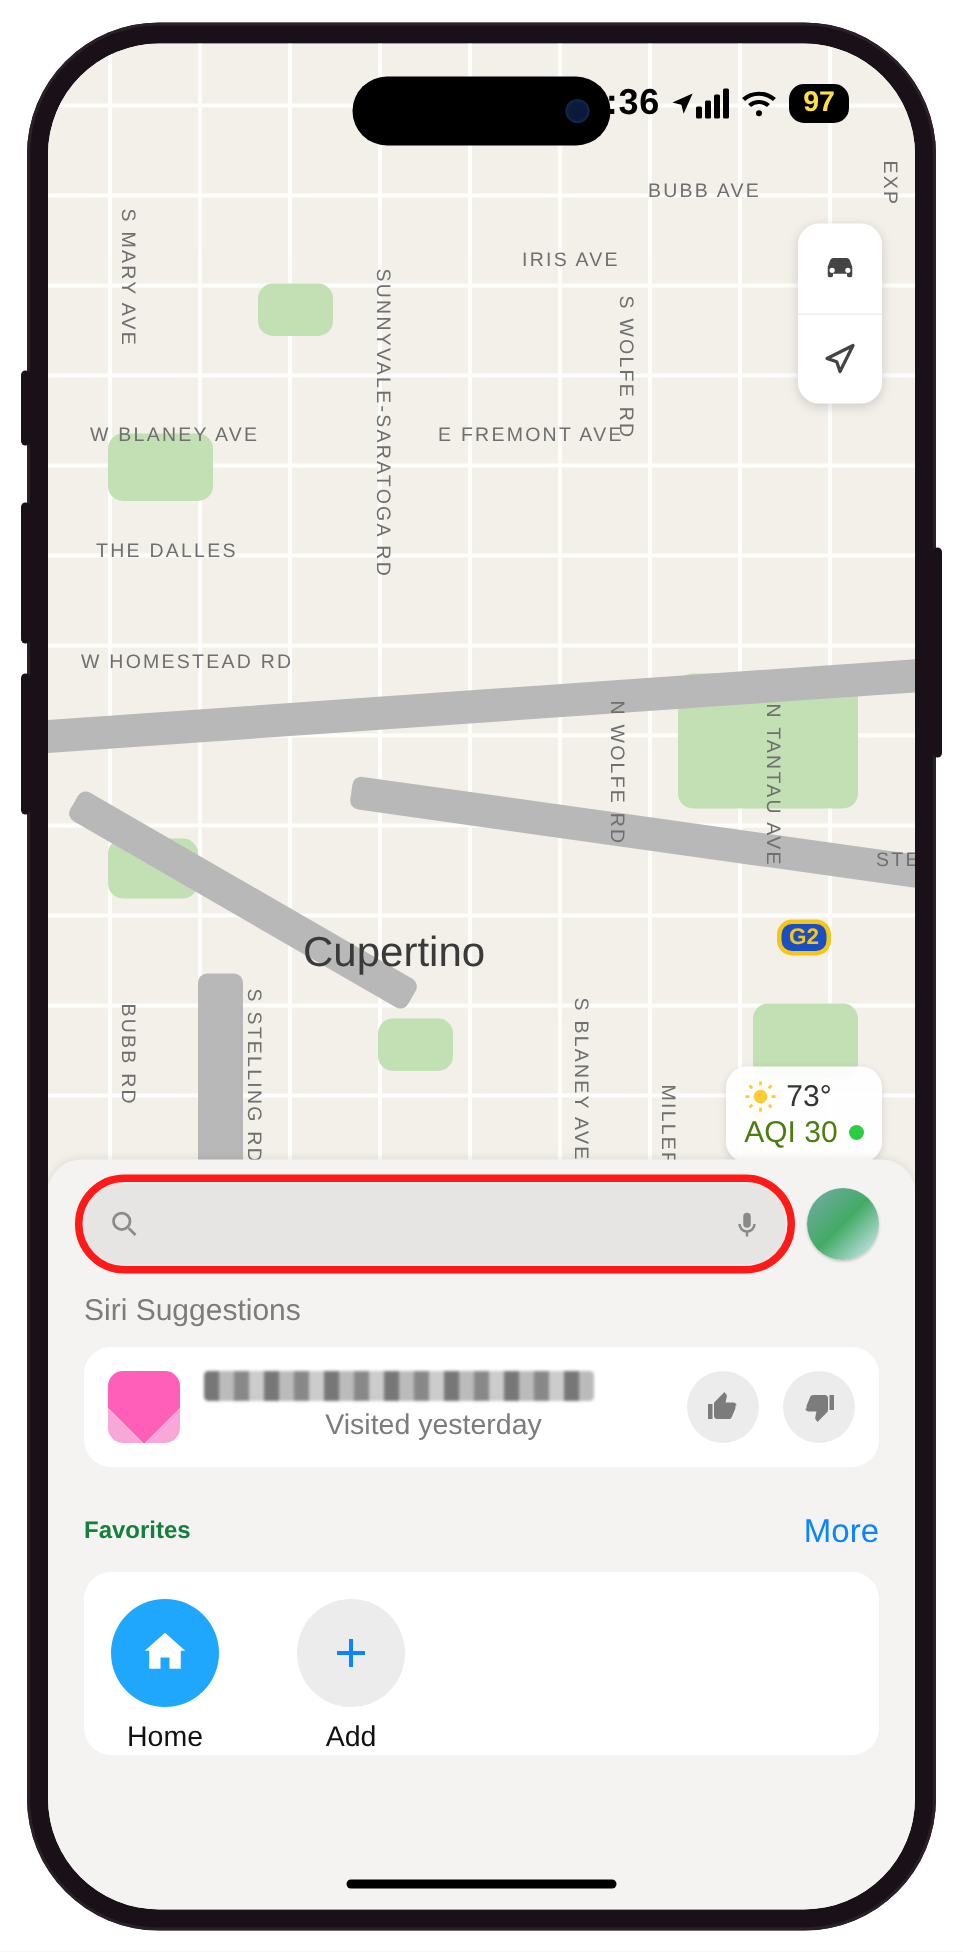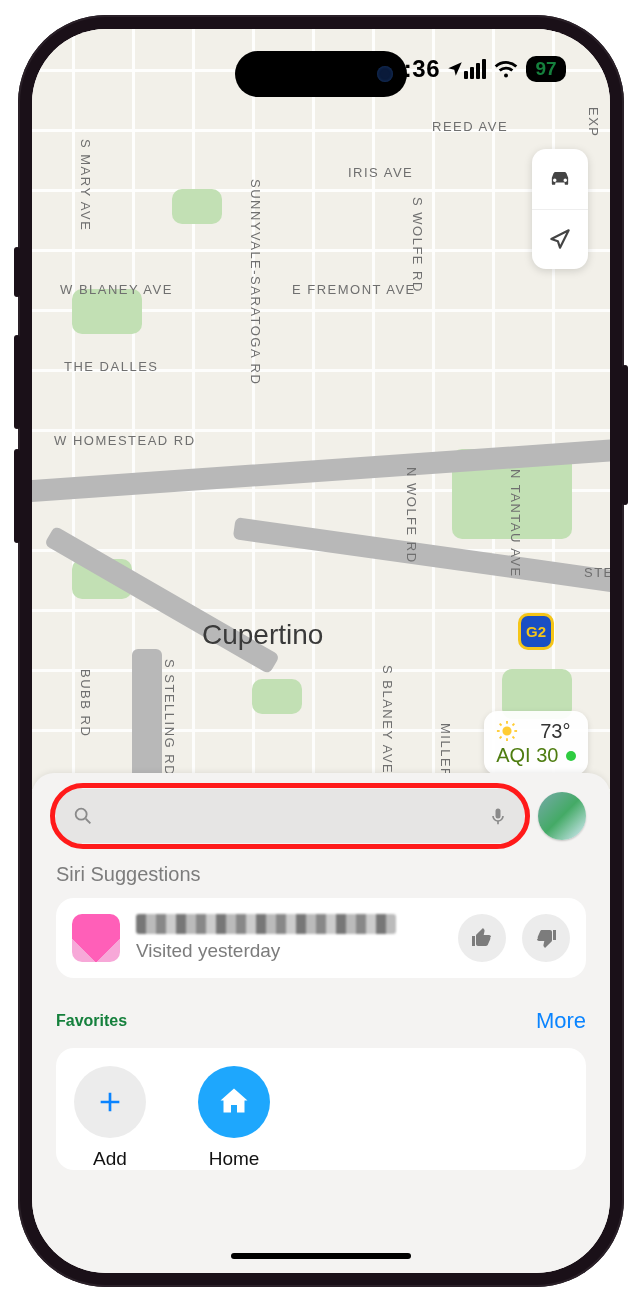--- a/index.html
+++ b/index.html
@@ -47,21 +47,21 @@
     color: #000;
   }
   .sb-left { display: flex; align-items: center; gap: 6px; font-size: 24px; letter-spacing:0.5px;}
   .sb-right { display: flex; align-items: center; gap: 8px; }
   .cellbars { display: flex; align-items: flex-end; gap: 2px; }
   .cellbars span { width: 4px; background: #000; border-radius:1px;}
   .cellbars span:nth-child(1){height:8px} .cellbars span:nth-child(2){height:12px}
   .cellbars span:nth-child(3){height:16px} .cellbars span:nth-child(4){height:20px}
   .wifi-svg, .loc-svg { display:block; }
   .battpill {
-    background:#000; color:#15803d;
+    background:#000; color:#fde047;
     border-radius:10px; padding:2px 6px;
     font-size:19px; font-weight:700;
     min-width:40px; text-align:center;
   }
   
   .map {
     position:absolute; top:0; left:0; right:0; height:770px;
     background: #f2f0e9;
     overflow:hidden;
   }
@@ -101,25 +101,25 @@
   .weather {
     position:absolute; right:22px; top:682px;
     background:rgba(255,255,255,0.92);
     border-radius:14px;
     padding:8px 12px;
     box-shadow:0 2px 6px rgba(0,0,0,0.12);
     font-size:20px; color:#333;
     text-align:left;
     line-height:1.2;
   }
-  .weather .row1 { display:flex; align-items:center; gap:22px; }
+  .weather .row1 { display:flex; align-items:center; gap:6px; }
   .aqi-dot{ display:inline-block;width:10px;height:10px;background:#2ecc40;border-radius:50%;vertical-align:middle;margin-left:2px;}
   .route-badge {
     position:absolute; right:56px; top:584px;
-    width:36px; height:37px; border-radius:10px;
+    width:36px; height:24px; border-radius:10px;
     background:#1a4fc4; border:3px solid #f5c518;
     color:#f5c518; font-size:15px; font-weight:700;
     display:flex;align-items:center;justify-content:center;
   }
   
   .sheet {
     position:absolute; left:0; right:0; bottom:0;
     height:500px;
     background:#f4f3f2;
     border-top-left-radius:22px; border-top-right-radius:22px;
@@ -165,21 +165,21 @@
     padding:16px;
   }
   .sugg-thumb {
     width:48px; height:48px; border-radius:10px;
     background:
       linear-gradient(45deg, #f7a8d8 25%, transparent 25%),
       linear-gradient(-45deg, #f7a8d8 25%, transparent 25%),
       #ff5fb8;
     filter: blur(0.4px);
   }
-  .sugg-body { flex:1; }
+  .sugg-body { flex:1;text-align:center; }
   .sugg-title-redact {
     height:20px; border-radius:3px;
     background:repeating-linear-gradient(90deg,#777 0 10px,#bbb 10px 20px,#888 20px 30px,#ccc 30px 40px);
     filter:blur(1px);
     margin-bottom:6px; width:85%;
   }
   .sugg-sub { color:#7c7c7c; font-size:19px; }
   .pillbtn {
     width:48px; height:48px; border-radius:50%;
     background:#ececec; display:flex; align-items:center; justify-content:center;
@@ -259,21 +259,21 @@
       <div class="park" style="left:140px;top:160px;width:50px;height:35px"></div>
       <div class="park" style="left:420px;top:420px;width:120px;height:90px"></div>
       <div class="park" style="left:40px;top:530px;width:60px;height:40px"></div>
       <div class="park" style="left:470px;top:640px;width:70px;height:50px"></div>
       <div class="park" style="left:220px;top:650px;width:50px;height:35px"></div>
       <div class="hwy" style="left:-20px;top:430px;width:640px;transform:rotate(-4deg)"></div>
       <div class="hwy" style="left:200px;top:520px;width:460px;transform:rotate(8deg)"></div>
       <div class="hwy" style="left:0px;top:560px;width:260px;transform:rotate(30deg)"></div>
       <div class="hwy" style="left:100px;top:620px;width:30px;height:170px"></div>
 
-      <span class="map-label" style="left:400px;top:90px">REED AVE</span>
+      <span class="map-label" style="left:400px;top:90px">BUBB AVE</span>
       <span class="map-label" style="left:316px;top:136px">IRIS AVE</span>
       <span class="map-label" style="left:260px;top:253px">E FREMONT AVE</span>
       <span class="map-label" style="left:28px;top:253px">W BLANEY AVE</span>
       <span class="map-label" style="left:32px;top:330px">THE DALLES</span>
       <span class="map-label" style="left:22px;top:404px">W HOMESTEAD RD</span>
       <span class="map-label v" style="left:46px;top:110px">S MARY AVE</span>
       <span class="map-label v" style="left:216px;top:150px">SUNNYVALE-SARATOGA RD</span>
       <span class="map-label v" style="left:378px;top:168px">S WOLFE RD</span>
       <span class="map-label v" style="left:372px;top:438px">N WOLFE RD</span>
       <span class="map-label v" style="left:348px;top:636px">S BLANEY AVE</span>
@@ -364,34 +364,34 @@
         </div>
       </div>
 
       <div class="fav-head">
         <div class="title">Favorites</div>
         <div class="more-link">More</div>
       </div>
 
       <div class="fav-card">
         <div class="fav-item">
+          <div class="fav-circ home">
+            <svg width="36" height="36" viewBox="0 0 24 24">
+                <path fill="#fff" d="M12 3l9 8h-2v8h-5v-5h-4v5H5v-8H3l9-8z"></path>
+              </svg>
+          </div>
+          <div class="lbl">Home</div>
+        </div>
+        <div class="fav-item">
           <div class="fav-circ add">
             <svg width="32" height="32" viewBox="0 0 24 24">
                 <path fill="#0a84ff" d="M11 5h2v6h6v2h-6v6h-2v-6H5v-2h6V5z"></path>
               </svg>
           </div>
           <div class="lbl">Add</div>
         </div>
-        <div class="fav-item">
-          <div class="fav-circ home">
-            <svg width="36" height="36" viewBox="0 0 24 24">
-                <path fill="#fff" d="M12 3l9 8h-2v8h-5v-5h-4v5H5v-8H3l9-8z"></path>
-              </svg>
-          </div>
-          <div class="lbl">Home</div>
-        </div>
       </div>
     </div>
 
     <div class="home-ind"></div>
 
   </div>
 </div>
 
 </body></html>

